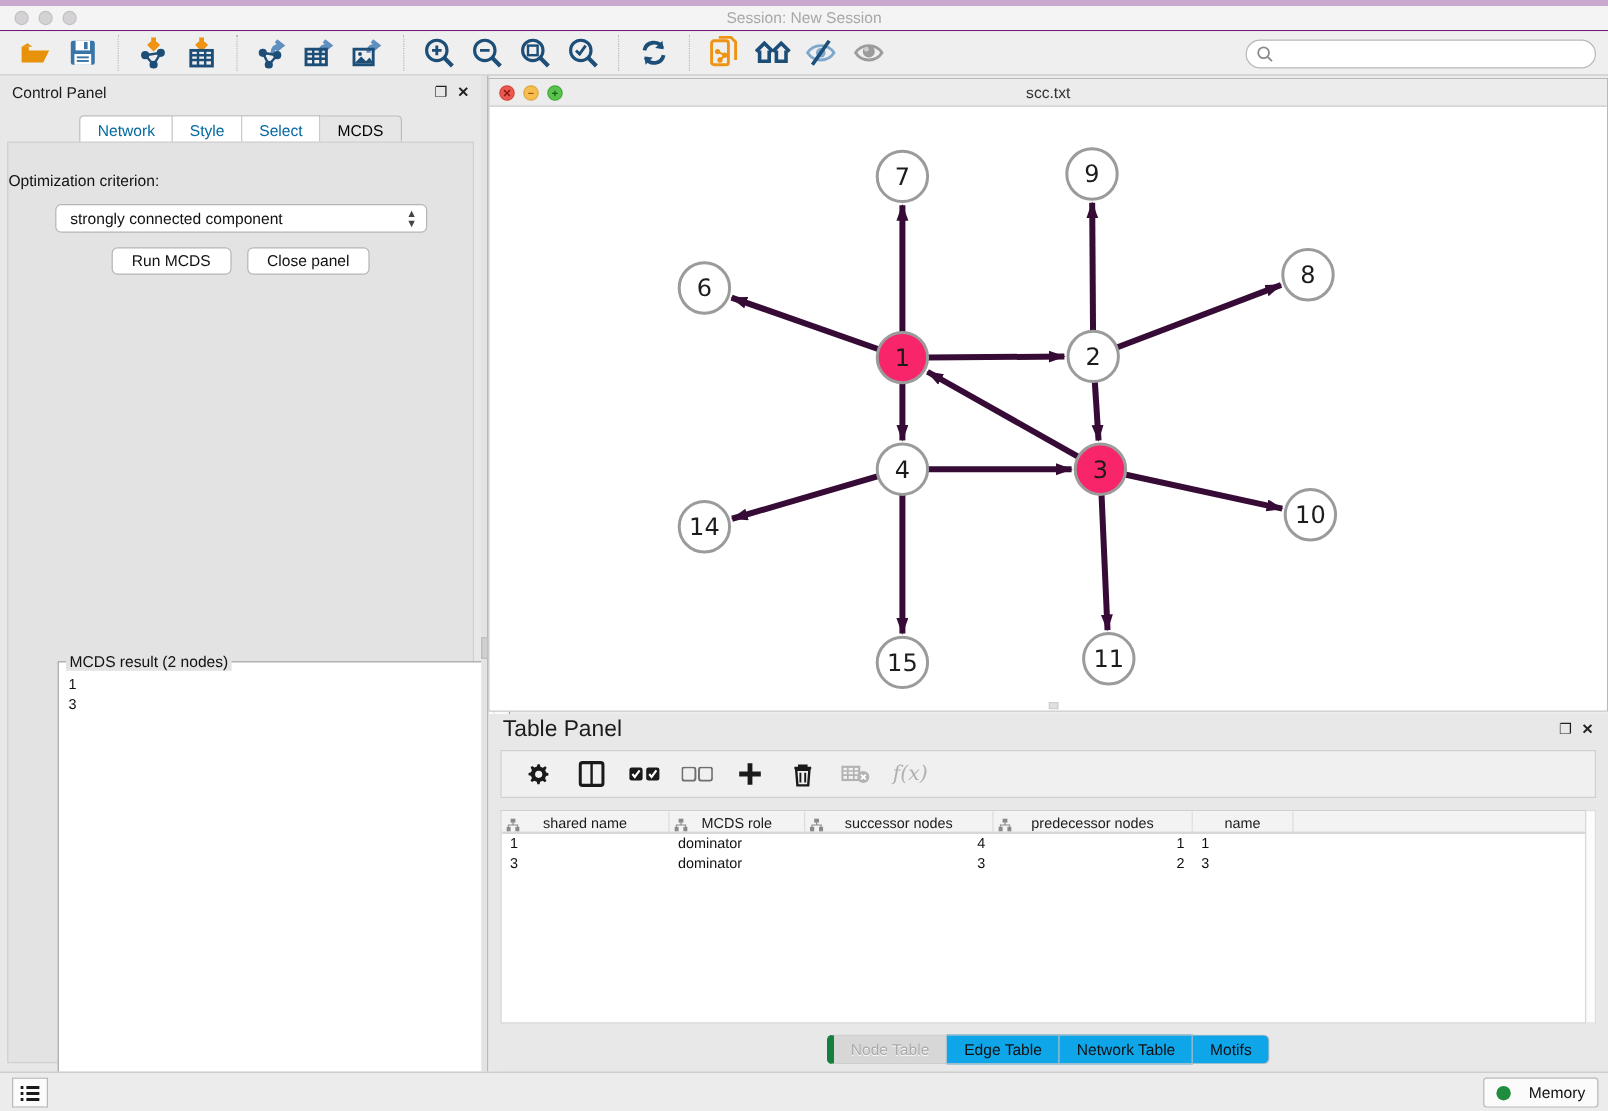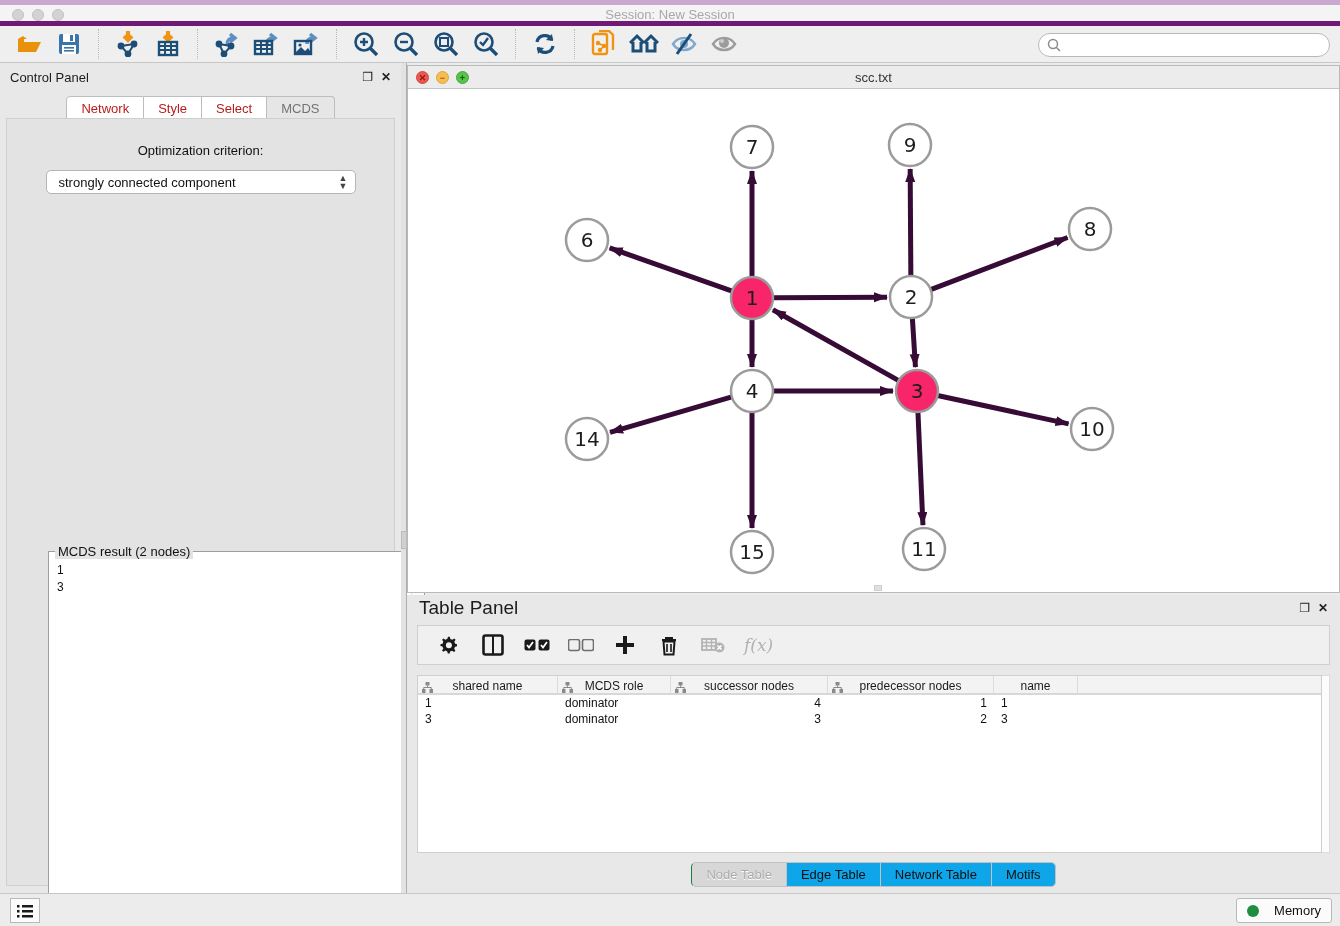--- a/index.html
+++ b/index.html
@@ -1,20 +1,20 @@
 <!DOCTYPE html>
 <html><head>
 <meta charset="utf-8">
 <style>
   * { margin:0; padding:0; box-sizing:border-box; }
   html,body { width:1340px; height:926px; font-family:"Liberation Sans", sans-serif; background:#ececec; overflow:hidden; }
   .app { position:absolute; top:0; left:0; width:1340px; height:926px; background:#ececec; }
 
   
-  .titlebar { position:absolute; top:0; left:0; width:100%; height:26px; background:#f5f4f5; border-bottom:5px solid #701a75; }
+  .titlebar { position:absolute; top:0; left:0; width:100%; height:26px; background:#f5f4f5; border-bottom:1px solid #701a75; }
   .titlebar .accent { position:absolute; top:0; left:0; width:100%; height:5px; background:#c9a9cf; }
   .traffic { position:absolute; top:9px; left:12px; display:flex; gap:8px; }
   .traffic span { width:12px; height:12px; border-radius:50%; background:#d4d2d4; border:1px solid #c2c0c2; display:inline-block; }
   .titlebar .title { position:absolute; top:7px; width:100%; text-align:center; font-size:13px; color:#a8a8a8; }
 
   
   .toolbar { position:absolute; top:26px; left:0; width:100%; height:37px; background:#f0efef; border-bottom:1px solid #c6c6c6; display:flex; align-items:center; }
   .tgroup { display:flex; align-items:center; gap:10px; padding:0 14px; }
   .tsep { width:1px; height:30px; border-left:1px dotted #b9b9b9; }
   .tbtn { width:30px; height:30px; display:flex; align-items:center; justify-content:center; cursor:pointer; }
@@ -22,25 +22,25 @@
   .searchbox svg { flex:0 0 auto; }
   .searchbox input { border:none; outline:none; flex:1; height:20px; font-size:12px; background:transparent; padding-left:5px; }
 
   
   .control-panel { position:absolute; top:63px; left:0; width:401px; height:830px; background:#e9e8e8; }
   .cp-head { position:absolute; top:0; left:0; width:100%; height:28px; display:flex; align-items:center; padding:0 10px; }
   .cp-head .cp-title { font-size:13px; color:#1c1c1c; }
   .panel-btns { margin-left:auto; display:flex; gap:8px; align-items:center; }
   .pb { font-size:12px; color:#222; cursor:pointer; line-height:1; }
   .cp-tabs { position:absolute; top:33px; left:0; width:100%; display:flex; justify-content:center; }
-  .cp-tab { font-size:13px; padding:4px 14px; background:#fff; border:1px solid #bdbdbd; border-left:none; color:#b91c1c; cursor:pointer; }
+  .cp-tab { font-size:13px; padding:4px 14px; background:#fff; border:1px solid #bdbdbd; border-left:none; color:#0369a1; cursor:pointer; }
   .cp-tab:first-child { border-left:1px solid #bdbdbd; border-radius:4px 0 0 0; }
-  .cp-tab.sel { background:#e7e6e6; color:#737373; border-radius:0 4px 0 0; }
+  .cp-tab.sel { background:#e7e6e6; color:#000000; border-radius:0 4px 0 0; }
   .cp-body { position:absolute; top:55px; left:6px; width:389px; height:768px; background:#e4e3e3; border:1px solid #cfcfcf; }
-  .opt-label { margin-top:24px; text-align:center; font-size:13px; color:#111; }
+  .opt-label { margin-top:24px; text-align:left; font-size:13px; color:#111; }
   .dropdown { position:relative; margin:12px auto 0; width:310px; height:24px; background:#fff; border:1px solid #b5b5b5; border-radius:5px; display:flex; align-items:center; padding:0 12px 0 12px; font-size:13px; color:#111; cursor:pointer; }
   .dd-arrows { position:absolute; right:7px; top:3px; display:flex; flex-direction:column; line-height:8px; font-size:9px; color:#444; }
   .cp-buttons { display:flex; justify-content:center; gap:13px; margin-top:12px; }
   .cp-btn { font-size:13px; color:#111; background:#fff; border:1px solid #b5b5b5; border-radius:5px; padding:3px 16px; cursor:pointer; }
   .fieldset { position:absolute; left:6px; top:432px; width:377px; height:375px; border:1px solid #9e9e9e; background:#fff;margin-left:35px; }
   .fieldset .legend { position:absolute; top:-8px; left:6px; background:#e4e3e3; font-size:13px; color:#111; padding:0 3px; }
   .fs-inner { position:absolute; inset:10px 14px 3px 3px; background:#fff; font-size:12px; color:#111; line-height:17px; padding-left:5px; overflow:hidden; }
   .fs-scroll { position:absolute; top:10px; right:1px; width:12px; height:362px; background:#fafafa; border-left:1px solid #e2e2e2; }
 
   
@@ -68,21 +68,21 @@
   .fx { font-family:"DejaVu Serif", serif; font-style:italic; font-size:17px; color:#b0b0b0; }
   .ttable { position:absolute; top:80px; left:10px; width:905px; height:178px; background:#fff; border:1px solid #cfcfcf; overflow:hidden; }
   .tscroll { position:absolute; top:80px; right:10px; width:8px; height:178px; background:#fcfcfc; border:1px solid #dedede; border-left:none; }
   .thead { display:flex; height:19px; background:#f4f3f3; border-bottom:2px solid #d8d8d8; }
   .th { position:relative; display:flex; align-items:flex-end; justify-content:center; font-size:12px; color:#1b1b1b; border-right:1px solid #dcdcdc; }
   .th svg { position:absolute; left:4px; }
   .trow { display:flex; height:16px; }
   .td { font-size:12px; color:#111; padding:0 7px; line-height:16px; white-space:nowrap; overflow:hidden; }
   .tp-tabs { position:absolute; bottom:6px; width:100%; display:flex; justify-content:center; }
   .tp-tab { font-size:13px; padding:4px 14px; background:#0ea5e9; border:1px solid #c2c2c2; border-left:none; color:#111; cursor:pointer; }
-  .tp-tab:first-child { border-left:1px solid #15803d; border-radius:5px 0 0 5px; }
+  .tp-tab:first-child { border-left:6px solid #15803d; border-radius:5px 0 0 5px; }
   .tp-tab:last-child { border-radius:0 5px 5px 0; }
   .tp-tab.sel { background:#d8d7d7; color:#ababab; text-shadow:0 1px 0 #fff; }
 
   
   .statusbar { position:absolute; bottom:0; left:0; width:100%; height:33px; background:#ececec; border-top:1px solid #c6c6c6; }
   .sb-left { position:absolute; left:10px; top:4px; width:30px; height:25px; background:#fbfbfb; border:1px solid #b9b9b9; display:flex; align-items:center; justify-content:center; cursor:pointer; }
   .sb-right { position:absolute; right:8px; top:4px; height:25px; background:#fbfbfb; border:1px solid #b9b9b9; border-radius:3px; display:flex; align-items:center; gap:15px; padding:0 10px; font-size:13px; color:#111; cursor:pointer; }
   .dot { width:12px; height:12px; border-radius:50%; background:#1e8e3e; display:inline-block; }
 </style>
 </head>
@@ -264,20 +264,24 @@
         <div class="cp-tab sel">MCDS</div>
       </div>
     <div class="cp-body">
       <div class="opt-label">Optimization criterion:</div>
       <div class="dropdown">
         <span>strongly connected component</span>
         <span class="dd-arrows">
             <span>▲</span>
             <span>▼</span>
           </span>
+      </div>
+      <div class="cp-buttons">
+        <button class="cp-btn">Run MCDS</button>
+        <button class="cp-btn">Close panel</button>
       </div>
       <div class="fieldset">
         <span class="legend">MCDS result (2 nodes)</span>
         <div class="fs-inner" id="mcds-results">
             <div>1</div>
             <div>3</div>
           </div>
         <div class="fs-scroll"></div>
       </div>
     </div>

